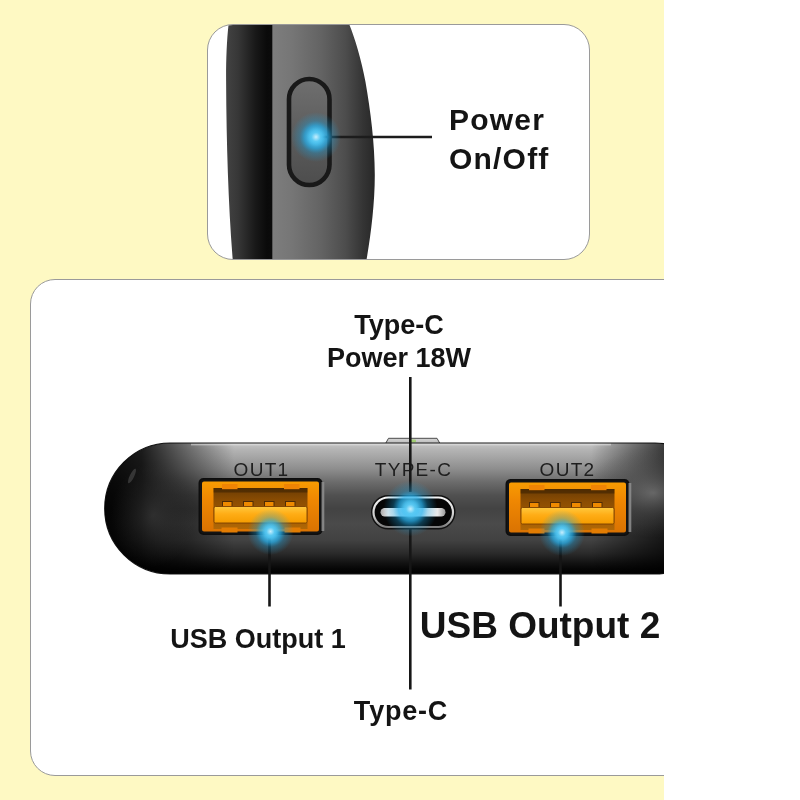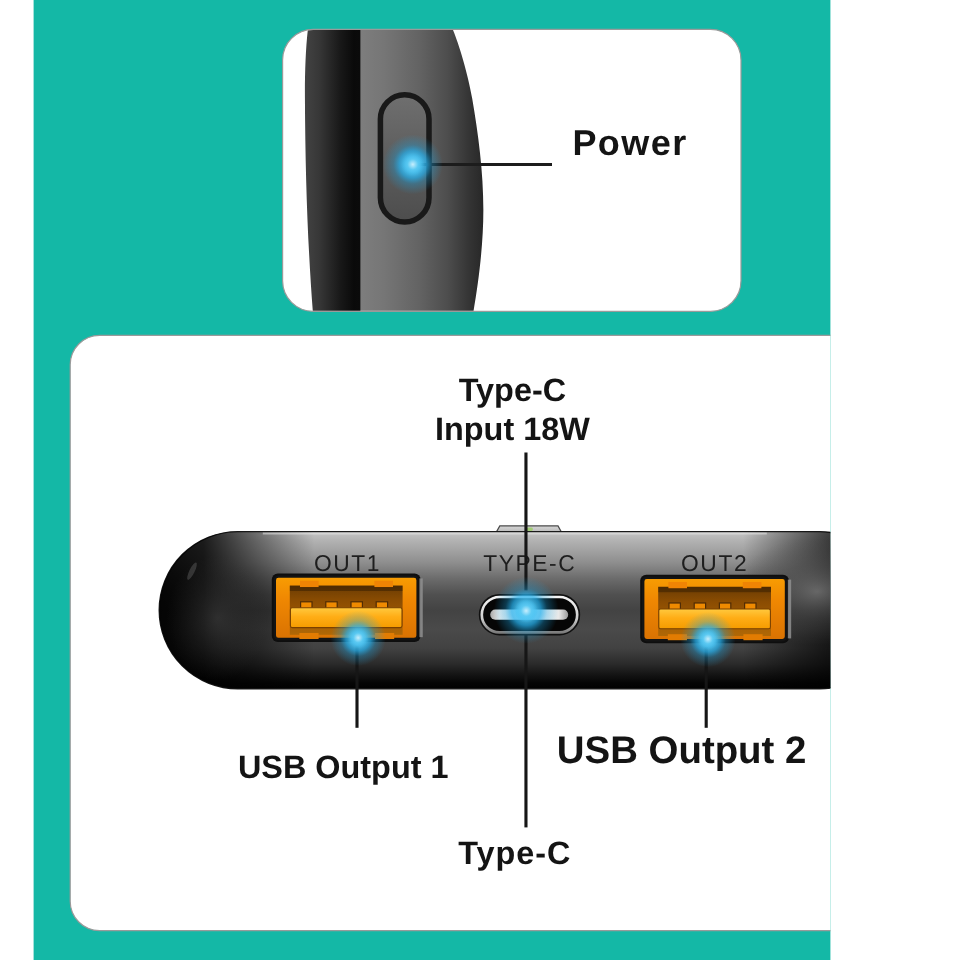--- a/index.html
+++ b/index.html
@@ -1,28 +1,28 @@
 <!DOCTYPE html>
 <html><head>
 <meta charset="utf-8">
 <style>
   * { margin:0; padding:0; box-sizing:border-box; }
   html,body { width:800px; height:800px; background:#ffffff; font-family:"Liberation Sans", sans-serif; }
-  .stage { position:relative; width:664px; height:800px; background:#14b8a6; overflow:hidden;margin-left:28px; }
+  .stage { position:relative; width:664px; height:800px; background:#fef9c3; overflow:hidden; }
   .card { position:absolute; background:#ffffff; border:1px solid #9a9a9a; overflow:hidden; }
   .card-top { left:207px; top:24px; width:383px; height:236px; border-radius:26px; }
   .card-bottom { left:30px; top:279px; width:765px; height:497px; border-radius:25px; }
   .card svg { position:absolute; left:0; top:0; display:block; }
   .callout { position:absolute; color:#141414; font-weight:bold; white-space:nowrap; }
   .callout .ln { display:block; }
   .callout.centered { transform:translateX(-50%); text-align:center; }
   .power-label { left:241px; top:76px; font-size:30px; line-height:38.5px; letter-spacing:1.2px; }
   .tc-top-label { left:399px; top:308.5px; font-size:27px; line-height:33px; }
   .usb1-label { left:258px; top:623px; font-size:27px; line-height:33px; }
-  .usb2-label { left:540px; top:609px; font-size:32px; line-height:33px; }
+  .usb2-label { left:540px; top:609px; font-size:37px; line-height:33px; }
   .tc-bottom-label { left:401px; top:695px; font-size:27px; line-height:33px; letter-spacing:0.8px; }
   .port-label { font-family:"Liberation Sans", sans-serif; font-size:19px; letter-spacing:1.3px; fill:#1e1e1e; }
 </style>
 </head>
 <body>
 
 <div class="stage">
 
   <div class="card card-top">
     <svg width="383" height="236" viewBox="0 0 383 236">
@@ -71,20 +71,21 @@
       <rect x="81" y="54" width="40.5" height="106" rx="20.25" fill="url(#btnV)" stroke="#191919" stroke-width="4.6"></rect>
 
       <line x1="110" y1="112" x2="224" y2="112" stroke="#1c1c1c" stroke-width="2.5"></line>
 
       <circle cx="108" cy="112" r="25" fill="url(#glowSoft)"></circle>
       <circle cx="108" cy="112" r="10" fill="url(#glowCore)"></circle>
     </svg>
 
     <div class="callout power-label">
         <span class="ln">Power</span>
+        <span class="ln">On/Off</span>
       </div>
   </div>
 
   <div class="card card-bottom">
     <svg width="765" height="497" viewBox="0 0 765 497">
       <defs>
         <linearGradient id="bodyV" x1="0" y1="0" x2="0" y2="1">
           <stop offset="0" stop-color="#c6c6c6"></stop>
           <stop offset="0.05" stop-color="#b4b4b4"></stop>
           <stop offset="0.12" stop-color="#a2a2a2"></stop>
@@ -227,21 +228,21 @@
         <rect x="349.5" y="228" width="65" height="8.5" rx="4.2" fill="url(#tcTongue)"></rect>
         <ellipse cx="379.5" cy="228.5" rx="27" ry="28" fill="url(#glowSoft)"></ellipse>
         <circle cx="379.5" cy="229" r="10" fill="url(#glowCore)"></circle>
       </g>
     </svg>
 
   </div>
 
   <div class="callout centered tc-top-label">
       <span class="ln">Type-C</span>
-      <span class="ln">Input 18W</span>
+      <span class="ln">Power 18W</span>
     </div>
 
   <div class="callout centered usb1-label"><span>USB Output 1</span></div>
 
   <div class="callout centered usb2-label"><span>USB Output 2</span></div>
 
   <div class="callout centered tc-bottom-label">
       <span class="ln">Type-C</span>
     </div>
 

